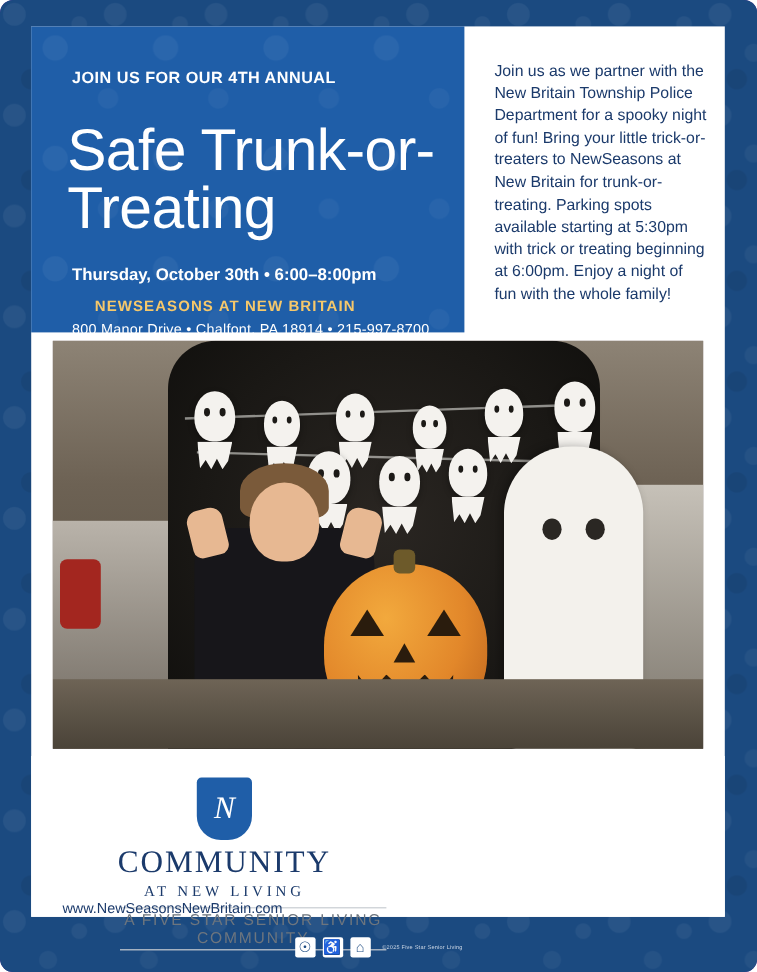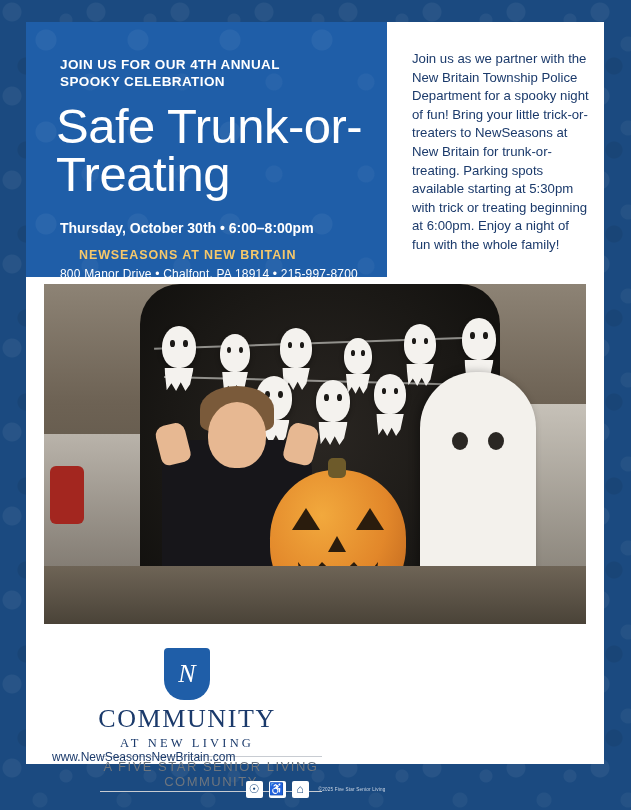--- a/index.html
+++ b/index.html
@@ -13,20 +13,21 @@
     font-family: "Liberation Sans", sans-serif;
     overflow: hidden;
   }
 
   .flyer {
     position: relative;
     width: 631px;
     height: 810px;
     background: #4c1d95;
     overflow: hidden;
+    border-radius: 11px;
   }
 
   
   .bg-pattern {
     position: absolute;
     inset: 0;
     background-color: #1b4a80;
     background-image:
       radial-gradient(circle at 12px 12px, rgba(255,255,255,0.055) 0 9px, rgba(255,255,255,0) 10px),
       radial-gradient(circle at 40px 44px, rgba(255,255,255,0.045) 0 7px, rgba(255,255,255,0) 8px),
@@ -439,21 +440,20 @@
 
 <div class="flyer">
   <div class="bg-pattern"></div>
 
   <div class="white-panel">
 
     <div class="header">
       <div class="blue-block">
         <div class="kicker">
           <span>JOIN US FOR OUR  4th ANNUAL</span>
-          <span class="kicker-line2">SPOOKY CELEBRATION</span>
         </div>
         <div class="headline">Safe Trunk-or-Treating</div>
         <div class="date-line">Thursday, October 30th • 6:00–8:00pm</div>
         <div class="venue">NEWSEASONS AT NEW BRITAIN</div>
         <div class="address">800 Manor Drive • Chalfont, PA 18914 • 215-997-8700</div>
       </div>
 
       <div class="body-copy">Join us as we partner with the New Britain Township Police Department for a spooky night of fun! Bring your little trick-or-treaters to NewSeasons at New Britain for trunk-or-treating. Parking spots available starting at 5:30pm with trick or treating beginning at 6:00pm. Enjoy a night of fun with the whole family!</div>
     </div>
 

